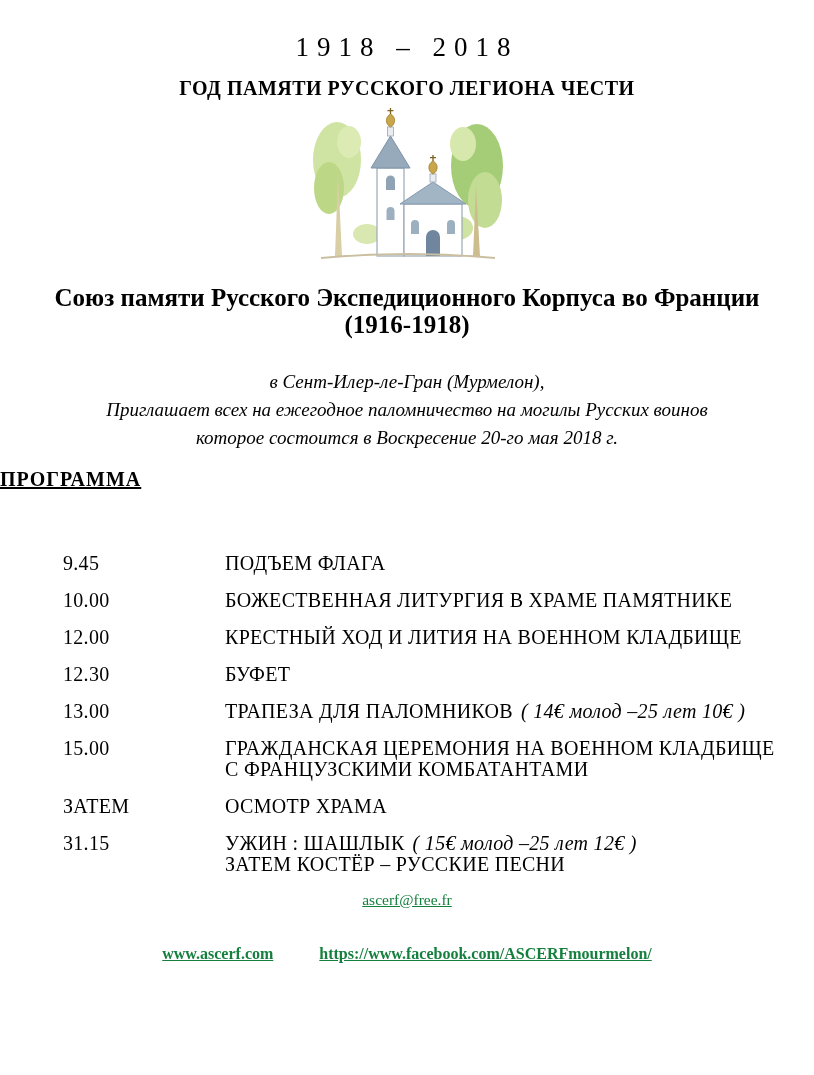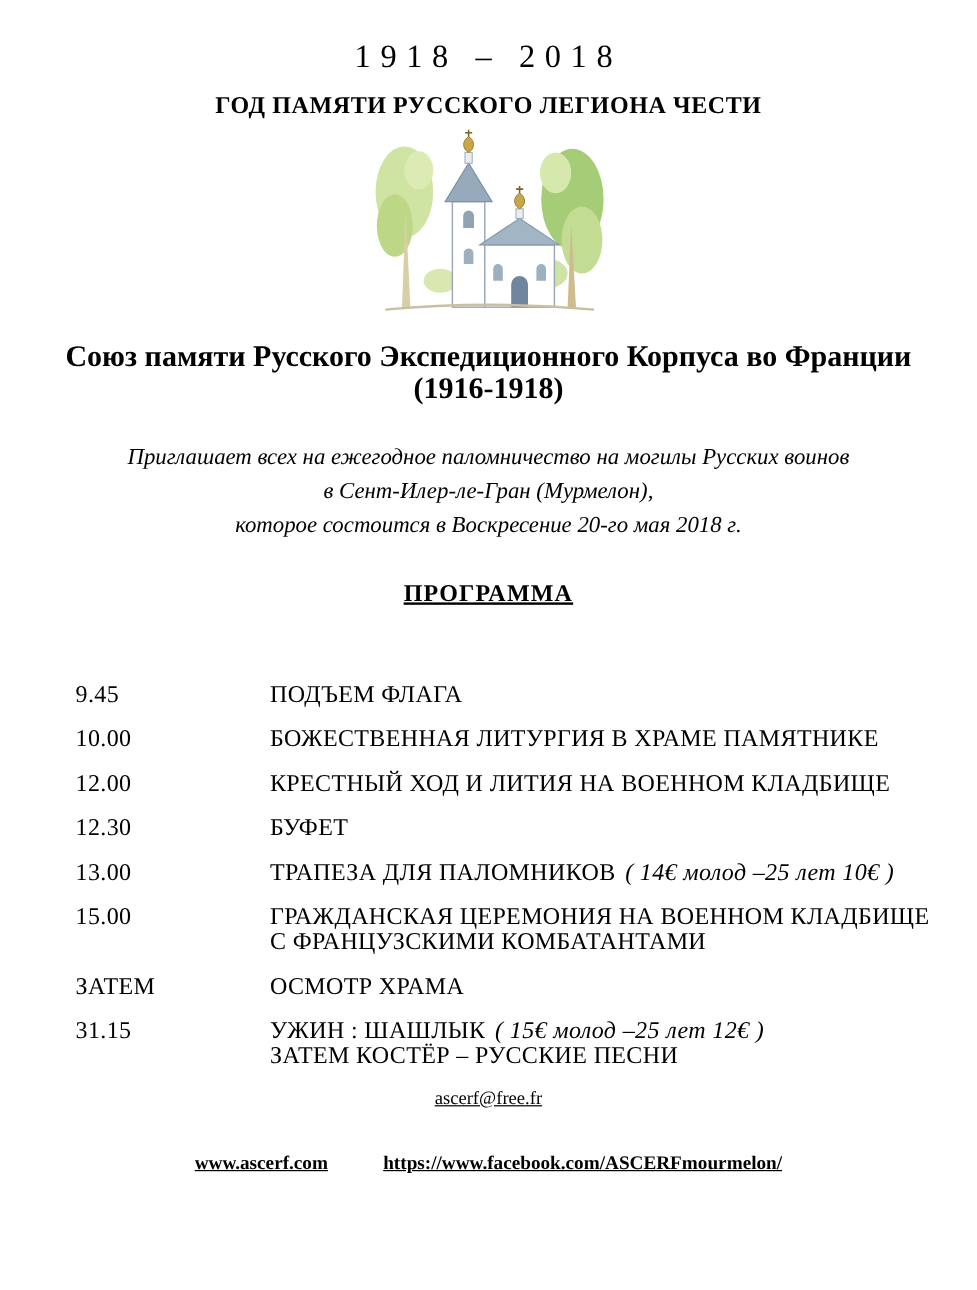--- a/index.html
+++ b/index.html
@@ -16,40 +16,40 @@
     text-align:center;margin-top:14px;font-size:20px;font-weight:bold;letter-spacing:.5px;font-family:Liberation Serif, serif;
   }
   .church-wrap{text-align:center;margin-top:8px;height:158px;}
   .org{
     text-align:center;margin-top:18px;font-size:25px;font-weight:bold;line-height:27px;
   }
   .invite{
     text-align:center;margin-top:30px;font-size:19px;font-style:italic;line-height:28px;
   }
   .program-title{
-    text-align:center;margin-top:32px;font-size:20px;font-weight:bold;
+    margin-top:16px;font-size:20px;font-weight:bold;
     text-decoration:underline;letter-spacing:1px;font-family:Liberation Serif, serif;
   }
   .schedule{margin-top:62px;padding-left:63px;font-size:20px;letter-spacing:.3px;}
   .row{display:flex;margin-bottom:16px;line-height:21px;}
   .time{width:162px;flex-shrink:0;}
   .activity{flex:1;}
   .price{font-style:italic;margin-left:8px;}
   .price:empty{display:none;}
   .line2{display:block;}
   .line2:empty{display:none;}
   .exhibition{
     text-align:center;margin-top:36px;font-size:14.5px;font-weight:bold;letter-spacing:.3px;
   }
   .contact{
     text-align:center;margin-top:44px;font-size:17px;font-weight:bold;
     text-decoration:underline;
   }
   .email-line{text-align:center;margin-top:6px;}
-  a{color:#000000;text-decoration:underline;cursor:pointer;}
+  a{color:#15803d;text-decoration:underline;cursor:pointer;}
   .email-link{font-size:15.5px;}
   .bottom-links{
     text-align:center;margin-top:36px;font-size:16px;font-weight:bold;
     display:flex;justify-content:center;gap:46px;
   }
 </style>
 </head>
 <body>
 
 <div class="page">
@@ -97,22 +97,22 @@
       <path d="M14 150 Q100 142 188 150" stroke="#cabfa0" stroke-width="2" fill="none"></path>
     </svg>
   </div>
 
   <div class="org">
     <div>Союз памяти Русского Экспедиционного Корпуса во Франции</div>
     <div>(1916-1918)</div>
   </div>
 
   <div class="invite">
+    <div>в Сент-Илер-ле-Гран (Мурмелон),</div>
     <div>Приглашает всех на ежегодное паломничество на могилы Русских воинов</div>
-    <div>в Сент-Илер-ле-Гран (Мурмелон),</div>
     <div>которое состоится в Воскресение 20-го мая 2018 г.</div>
   </div>
 
   <div class="program-title">ПРОГРАММА</div>
 
   <div class="schedule">
 
     <div class="row">
       <span class="time">9.45</span>
       <span class="activity"><span>ПОДЪЕМ ФЛАГА</span></span>

